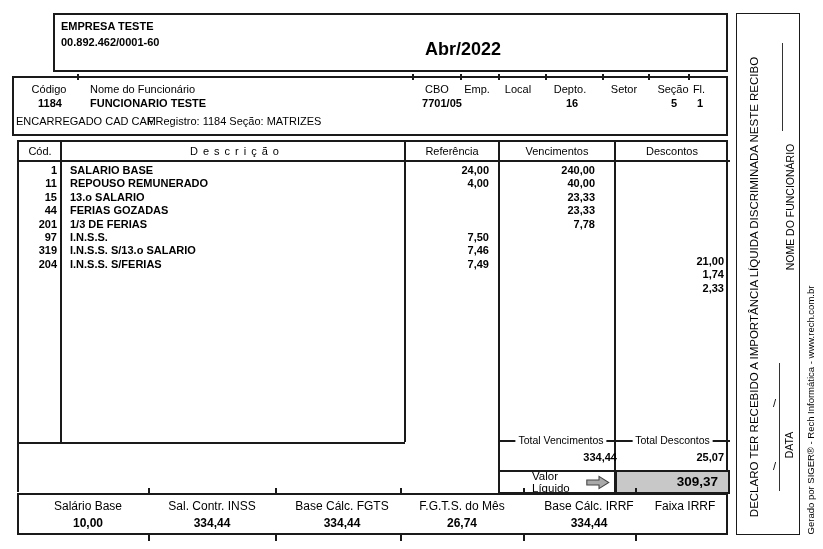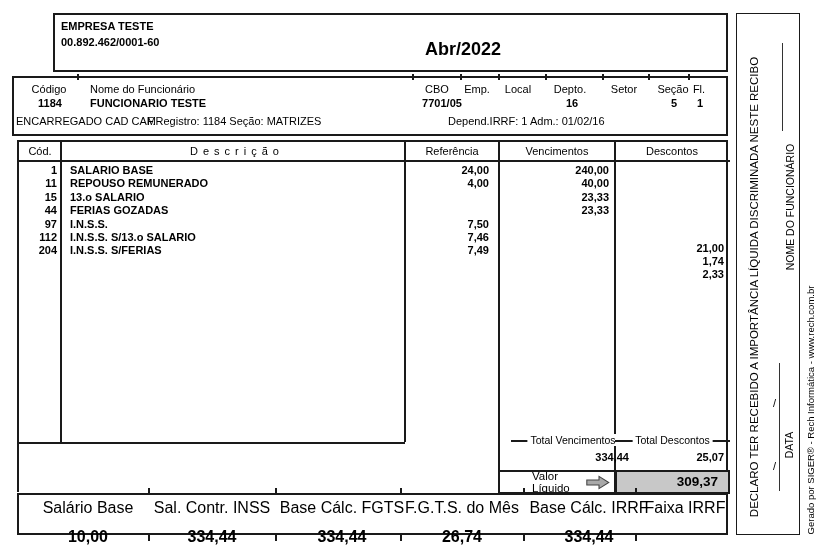--- a/index.html
+++ b/index.html
@@ -29,45 +29,45 @@
   
   .main-table { left: 17px; top: 140px; width: 711px; height: 352px;
     border: 2px solid #1a1a1a; border-bottom: none; font-size: 11px; }
   .th { position: absolute; top: 3px; white-space: nowrap; }
   .desc-head { letter-spacing: 5px; }
   .rows { position: absolute; left: 0; top: 22px; width: 711px; }
   .trow { display: grid; grid-template-columns: 38px 13px 335px 94px 116px 115px;
           height: 13.4px; line-height: 13.4px; font-weight: bold; }
   .trow .cod  { text-align: right; }
   .trow .ref  { text-align: right; padding-right: 10px; }
-  .trow .ven  { text-align: right; padding-right: 6px; }
+  .trow .ven  { text-align: right; padding-right: 20px; }
   .trow .des  { text-align: right; padding-right: 6px; margin-top: 24px; }
   .trow .dsc  { padding-left: 0; }
 
   .tot-box { position: absolute; top: 298px; height: 30px; border-top: 2px solid #1a1a1a; }
-  .tot-venc { left: 492px; width: 124px; }
+  .tot-venc { left: 480px; width: 124px; }
   .tot-desc { left: 596px; width: 115px; }
   .tot-label { position: absolute; top: -8px; left: 50%; transform: translateX(-50%);
     background: #fff; padding: 0 3px; font-size: 10.5px; white-space: nowrap; }
   .tot-value { margin-top: 9px; text-align: right; padding-right: 6px; font-weight: bold; }
 
   .valor-cell { left: 480px; top: 328px; width: 116px; height: 24px;
     border-top: 2px solid #1a1a1a; border-bottom: 2px solid #1a1a1a;
     display: flex; align-items: center; font-size: 11.5px; }
   .valor-cell span { padding-left: 8px; margin-left: 25px; }
   .valor-cell svg { margin-left: auto; margin-right: 5px; }
   .valor-box { left: 596px; top: 328px; width: 115px; height: 24px;
     background: #c8c8c8; border: 2px solid #1a1a1a;
     font-size: 13.5px; font-weight: bold; text-align: right;
     padding-right: 10px; line-height: 20px; }
 
   
   .sum-box { left: 17px; top: 493px; width: 711px; height: 42px; border: 2px solid #1a1a1a; }
-  .sum-cell { position: absolute; top: 4px; width: 130px; text-align: center; font-size: 16px; }
-  .sum-cell .v { font-weight: bold; margin-top: 11px; }
+  .sum-cell { position: absolute; top: 4px; width: 130px; text-align: center; font-size: 12px; }
+  .sum-cell .v { font-weight: bold; margin-top: 3px; }
 
   
   .side-box { left: 736px; top: 13px; width: 64px; height: 522px; border: 1.5px solid #1a1a1a; }
   .rot { position: absolute; white-space: nowrap;
     transform: translate(-50%,-50%) rotate(-90deg); }
   .declaration { left: 17px; top: 273px; font-size: 11.5px; }
   .name-label  { left: 53px; top: 193px; font-size: 10.5px; }
   .data-label  { left: 52px; top: 431px; font-size: 10.5px; }
   .sig-line  { left: 45px; top: 29px;  width: 1.2px; height: 88px;  background: #333; }
   .date-line { left: 42px; top: 349px; width: 1.2px; height: 128px; background: #333; }
@@ -98,21 +98,20 @@
 
     <div class="val cc" style="left:36px">1184</div>
     <div class="val" style="left:76px">FUNCIONARIO TESTE</div>
     <div class="val cc" style="left:428px">7701/05</div>
     <div class="val cc" style="left:558px">16</div>
     <div class="val cc" style="left:660px">5</div>
     <div class="val cc" style="left:686px">1</div>
 
     <div class="r3" style="left:2px">ENCARREGADO CAD CAM</div>
     <div class="r3" style="left:133px">F.Registro:  1184 Seção: MATRIZES</div>
-    <div class="r3" style="left:434px">Depend.IRRF: 1 Adm.: 01/02/16</div>
   </div>
 
   <div class="tick" style="left:77px;top:74px"></div>
   <div class="tick" style="left:412px;top:74px"></div>
   <div class="tick" style="left:460px;top:74px"></div>
   <div class="tick" style="left:498px;top:74px"></div>
   <div class="tick" style="left:545px;top:74px"></div>
   <div class="tick" style="left:602px;top:74px"></div>
   <div class="tick" style="left:648px;top:74px"></div>
   <div class="tick" style="left:688px;top:74px"></div>
@@ -159,29 +158,37 @@
       </div>
       <div class="trow">
         <div class="cod">44</div>
           <div></div>
         <div class="dsc">FERIAS GOZADAS</div>
         <div class="ref"></div>
         <div class="ven">23,33</div>
         <div class="des"></div>
       </div>
       <div class="trow">
+        <div class="cod">201</div>
+          <div></div>
+        <div class="dsc">1/3 DE FERIAS</div>
+        <div class="ref"></div>
+        <div class="ven">7,78</div>
+        <div class="des"></div>
+      </div>
+      <div class="trow">
         <div class="cod">97</div>
           <div></div>
         <div class="dsc">I.N.S.S.</div>
         <div class="ref">7,50</div>
         <div class="ven"></div>
         <div class="des">21,00</div>
       </div>
       <div class="trow">
-        <div class="cod">112</div>
+        <div class="cod">319</div>
           <div></div>
         <div class="dsc">I.N.S.S. S/13.o SALARIO</div>
         <div class="ref">7,46</div>
         <div class="ven"></div>
         <div class="des">1,74</div>
       </div>
       <div class="trow">
         <div class="cod">204</div>
           <div></div>
         <div class="dsc">I.N.S.S. S/FERIAS</div>

